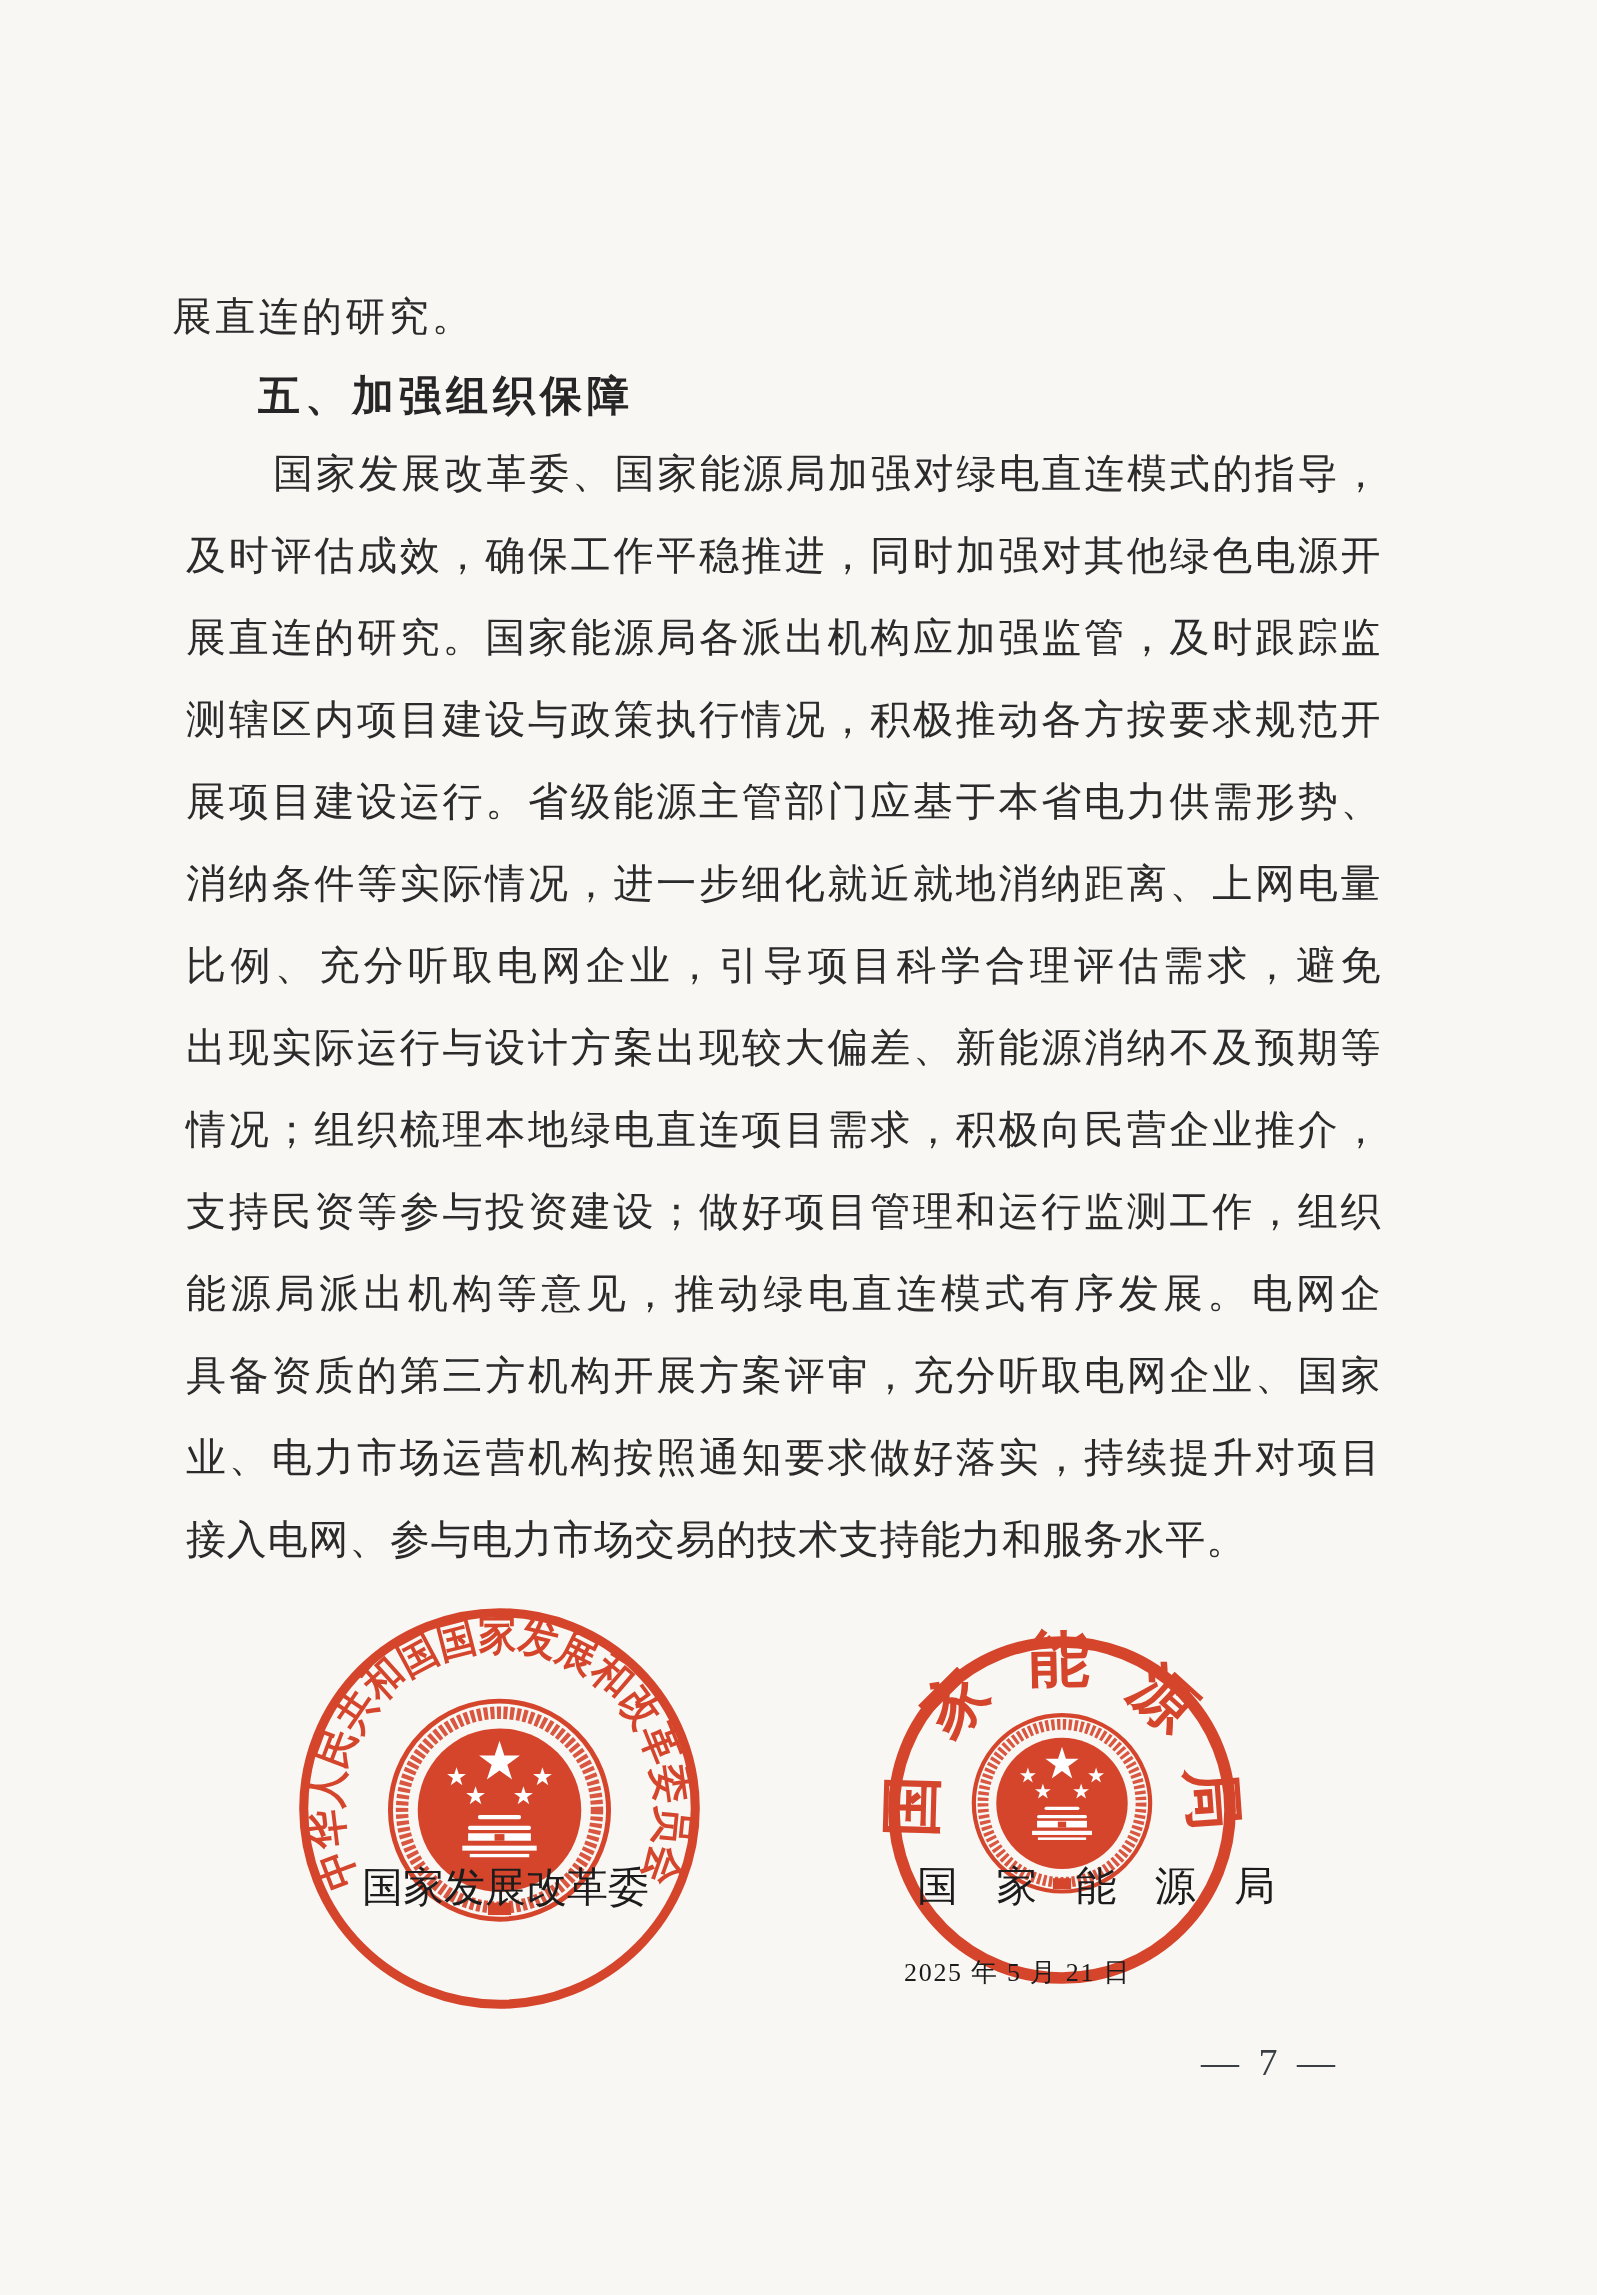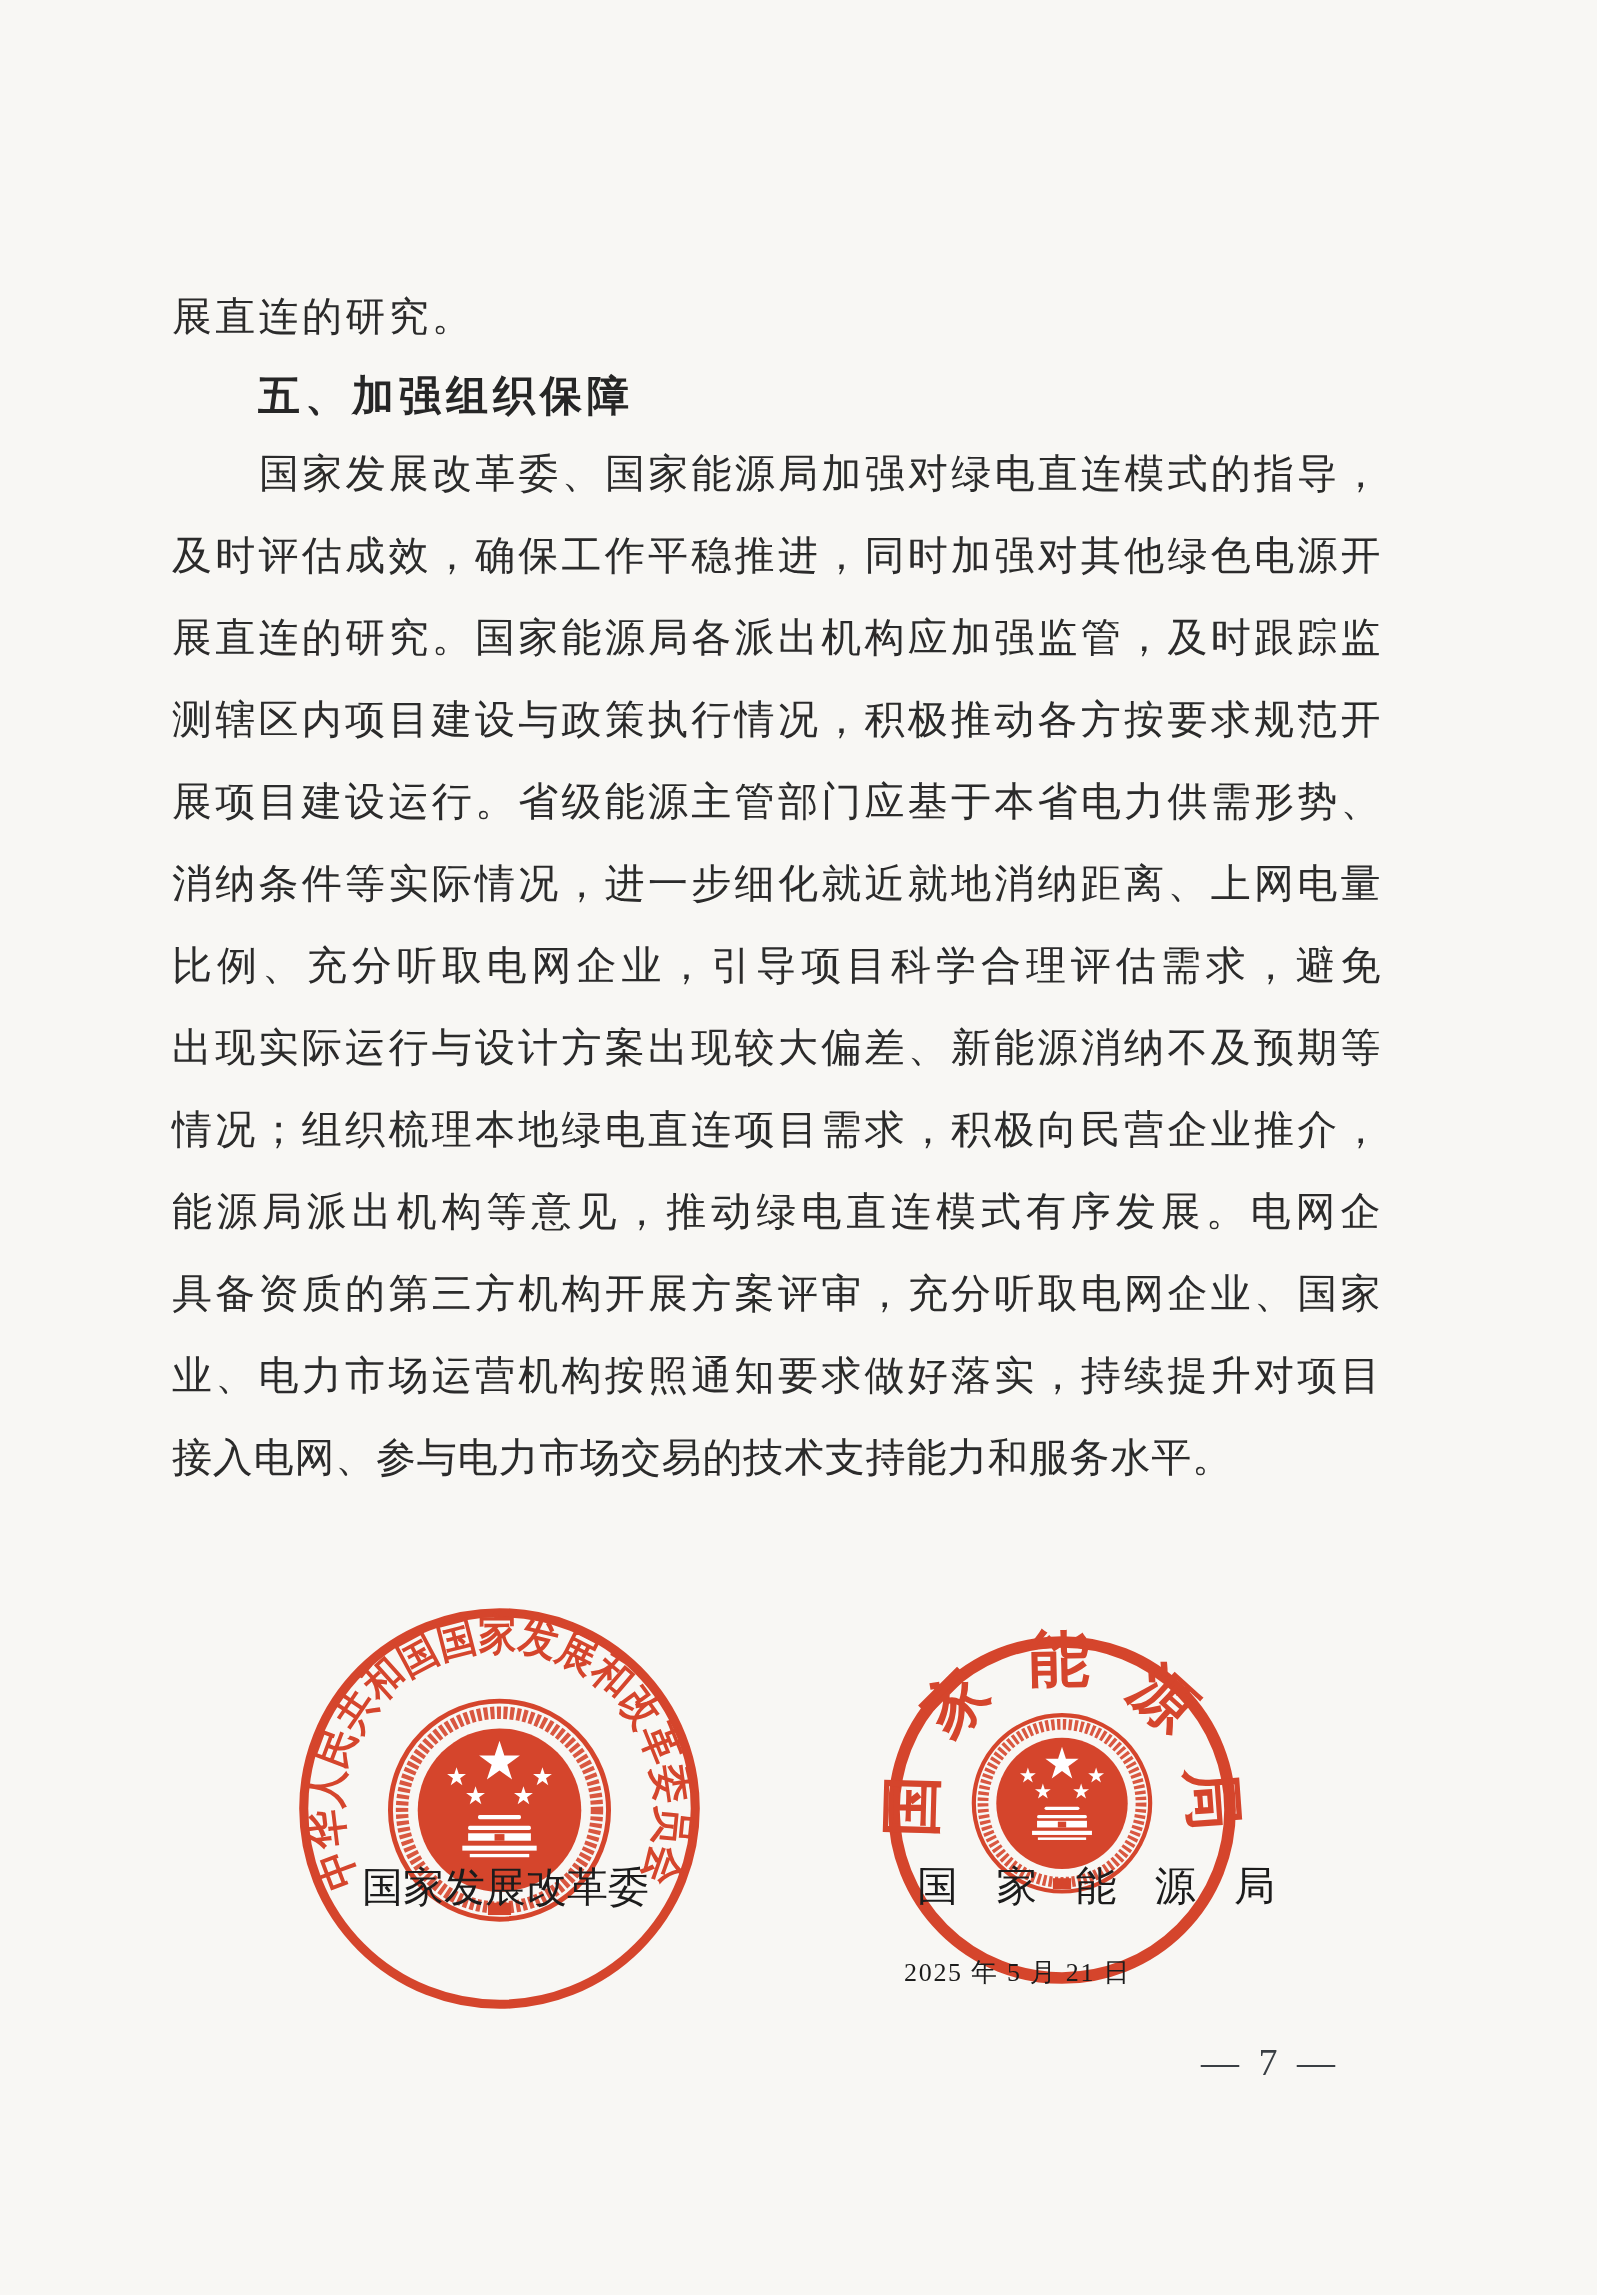--- a/index.html
+++ b/index.html
@@ -24,20 +24,21 @@
     text-align:right;
   }
   .para{
     position:absolute;left:172px;top:433px;width:1211px;
     font-size:40px;line-height:82px;letter-spacing:2.5px;
   }
   .pline{
     text-align:justify;text-align-last:justify;
     text-justify:inter-character;
     white-space:normal;
+    margin-left:14px;
   }
   .pline.first{text-indent:87px;}
   .pline.last{text-align-last:left;letter-spacing:0.8px;}
   .seal-svg{position:absolute;}
   .seal-svg text{font-family:"Liberation Serif","DejaVu Serif",serif;font-weight:700;}
   .seal-label{
     position:absolute;color:#1c1c1c;font-size:41px;line-height:43px;
     white-space:nowrap;
   }
   .seal-label.left{left:362px;top:1866px;letter-spacing:0;}
@@ -64,20 +65,21 @@
   <div class="para">
     <div class="pline first">国家发展改革委、国家能源局加强对绿电直连模式的指导，</div>
     <div class="pline">及时评估成效，确保工作平稳推进，同时加强对其他绿色电源开</div>
     <div class="pline">展直连的研究。国家能源局各派出机构应加强监管，及时跟踪监</div>
     <div class="pline">测辖区内项目建设与政策执行情况，积极推动各方按要求规范开</div>
     <div class="pline">展项目建设运行。省级能源主管部门应基于本省电力供需形势、</div>
     <div class="pline">消纳条件等实际情况，进一步细化就近就地消纳距离、上网电量</div>
     <div class="pline">比例、充分听取电网企业，引导项目科学合理评估需求，避免</div>
     <div class="pline">出现实际运行与设计方案出现较大偏差、新能源消纳不及预期等</div>
     <div class="pline">情况；组织梳理本地绿电直连项目需求，积极向民营企业推介，</div>
+    <div class="pline">支持民资等参与投资建设；做好项目管理和运行监测工作，组织</div>
     <div class="pline">能源局派出机构等意见，推动绿电直连模式有序发展。电网企</div>
     <div class="pline">具备资质的第三方机构开展方案评审，充分听取电网企业、国家</div>
     <div class="pline">业、电力市场运营机构按照通知要求做好落实，持续提升对项目</div>
     <div class="pline last">接入电网、参与电力市场交易的技术支持能力和服务水平。</div>
   </div>
 
   <svg class="seal-svg" style="left:293px;top:1602px" width="413" height="413" viewBox="0 0 500 500">
     <defs>
       <path id="star5" d="M0,-1 L0.2245,-0.309 0.9511,-0.309 0.3633,0.118 0.5878,0.809 0,0.382 -0.5878,0.809 -0.3633,0.118 -0.9511,-0.309 -0.2245,-0.309 Z"></path>
       <path id="ndrc-ring" d="M79.6,340.6 A193,193 0 1 1 420.4,340.6" fill="none"></path>

